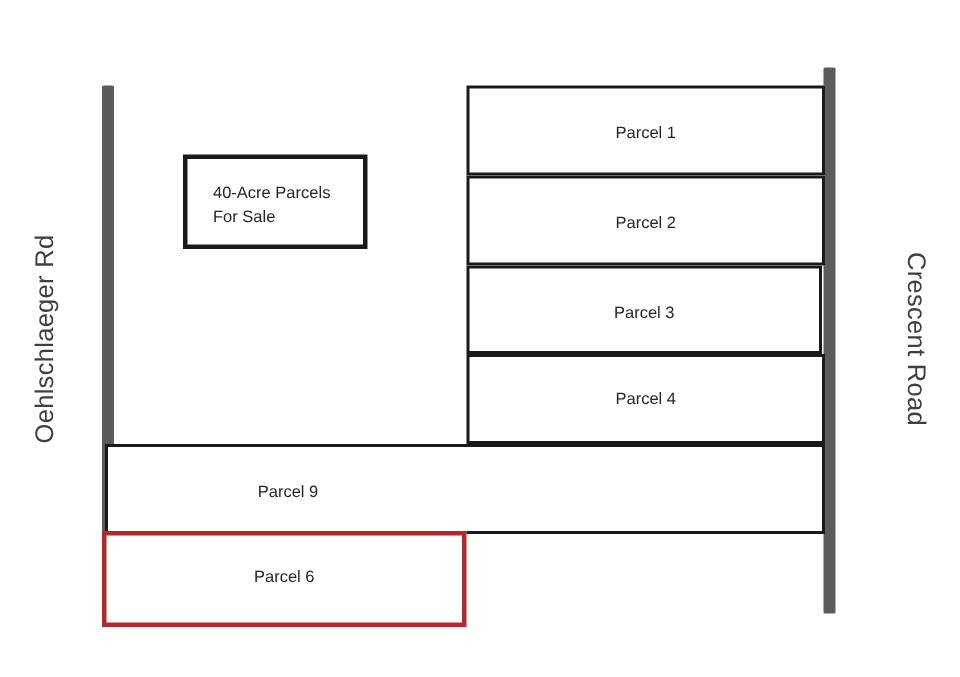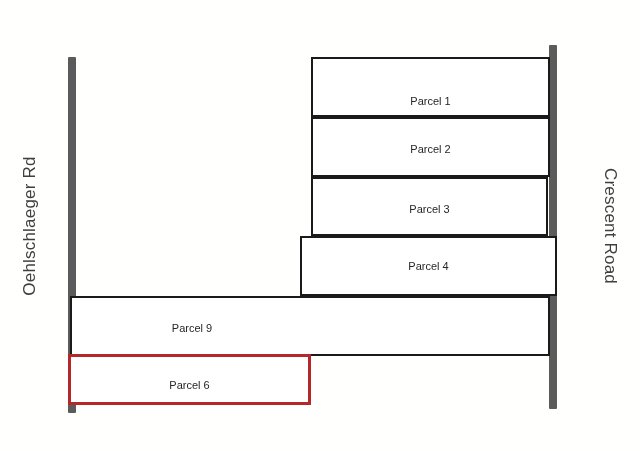--- a/index.html
+++ b/index.html
@@ -85,36 +85,36 @@
     left: 0;
     right: 0;
     text-align: center;
     font-size: 11px;
     color: #262626;
     white-space: nowrap;
   }
 
   
   #parcel-1 { left: 311px; top: 57px;  width: 239px; height: 60px; }
-  #parcel-1 .parcel-label { top: 36px; }
+  #parcel-1 .parcel-label { top: 24px; }
   #parcel-2 { left: 311px; top: 117px; width: 239px; height: 60px; }
   #parcel-2 .parcel-label { top: 24px; }
   #parcel-3 { left: 311px; top: 177px; width: 237px; height: 59px; }
   #parcel-3 .parcel-label { top: 24px; }
-  #parcel-4 { left: 300px; top: 236px; width: 257px; height: 60px; }
+  #parcel-4 { left: 311px; top: 236px; width: 239px; height: 60px; }
   #parcel-4 .parcel-label { top: 22px; }
 
   
   #parcel-5 { left: 70px; top: 296px; width: 480px; height: 60px; }
   #parcel-5 .parcel-label { left: 0; width: 240px; text-align: center; top: 24px; }
   #parcel-6 {
     left: 68px;
     top: 354px;
     width: 243px;
-    height: 51px;
+    height: 64px;
     border: 3px solid #b5282a;
   }
   #parcel-6 .parcel-label { top: 22px; }
 
   
   #callout-box {
     position: absolute;
     left: 122px;
     top: 103px;
     width: 123px;
@@ -159,14 +159,20 @@
   <div id="parcel-4" class="parcel">
     <span class="parcel-label">Parcel 4</span>
   </div>
   <div id="parcel-5" class="parcel">
     <span class="parcel-label">Parcel 9</span>
   </div>
   <div id="parcel-6" class="parcel">
     <span class="parcel-label">Parcel 6</span>
   </div>
 
+  <div id="callout-box">
+    <div class="callout-text">
+      <div>40-Acre Parcels</div>
+      <div>For Sale</div>
+    </div>
+  </div>
 
 </div>
 
 </body></html>

